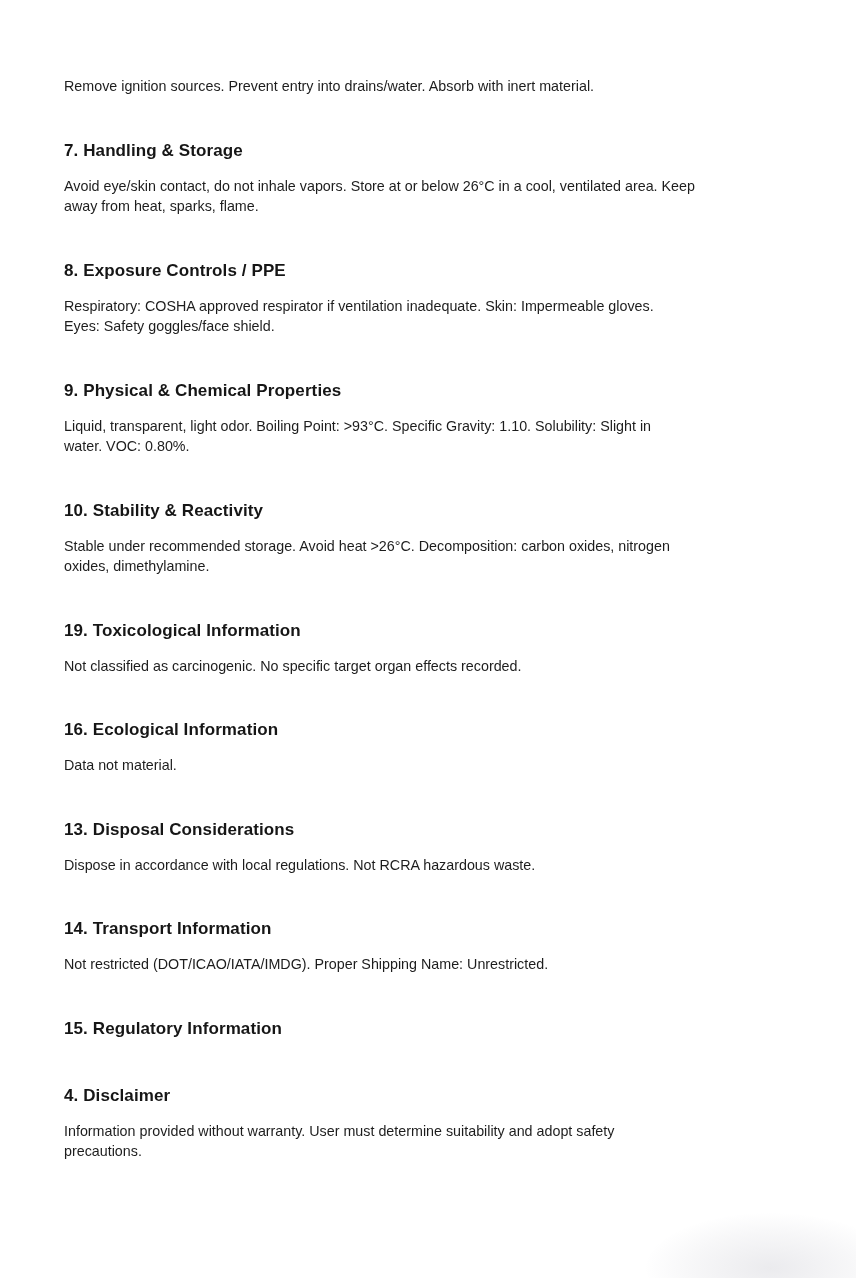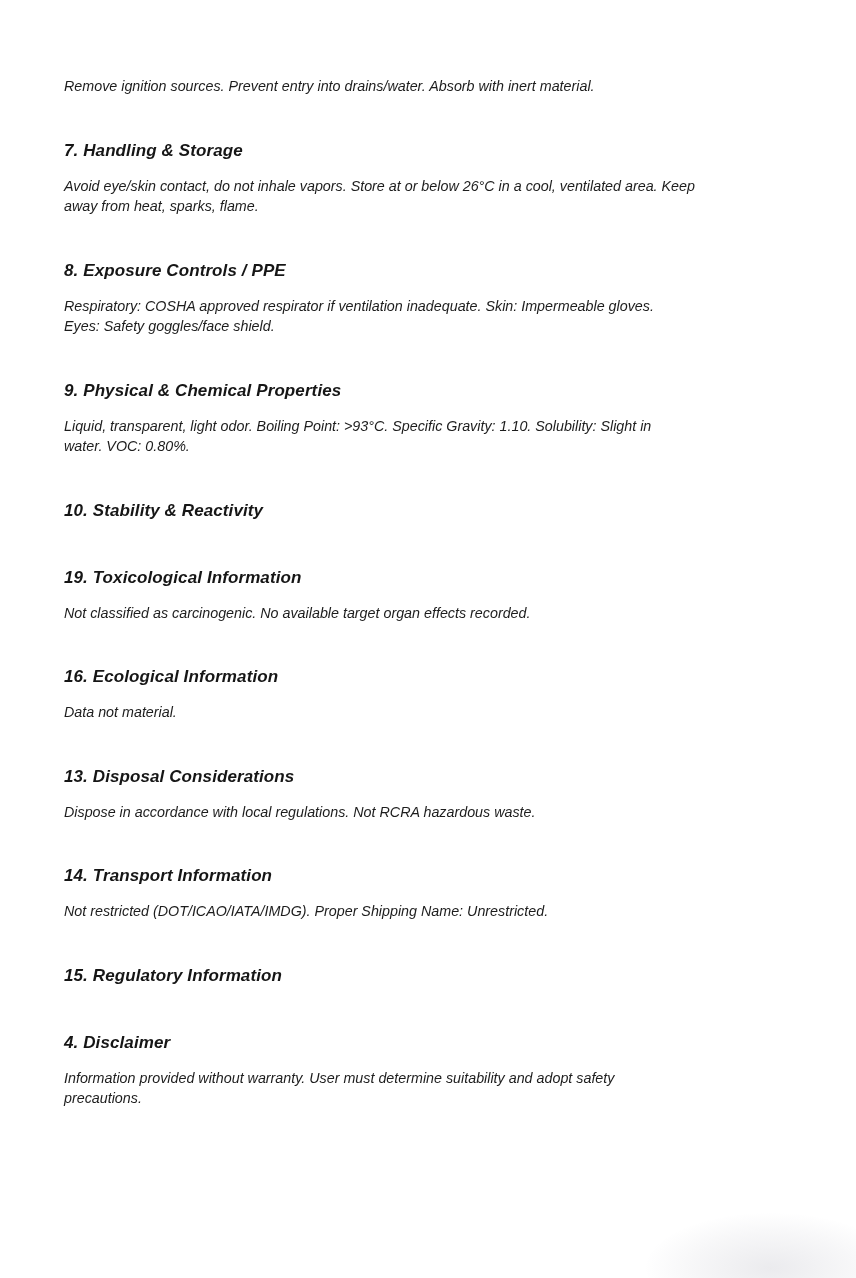--- a/index.html
+++ b/index.html
@@ -11,21 +11,20 @@
   .page {
     position: relative;
     width: 856px;
     height: 1278px;
     margin: 0;
     background: #ffffff;
     padding: 76px 64px 0 64px;
     overflow: hidden;
     font-family: "Liberation Sans", "DejaVu Sans", sans-serif;
     color: #1d1d1d;
-    font-style: italic;
   }
   .intro {
     margin: 0;
     font-size: 14.3px;
     line-height: 20.5px;
     color: #1d1d1d;
   }
   .doc-section { margin: 0; padding: 0; }
   .sec-title {
     margin: 41px 0 0 0;
@@ -74,25 +73,26 @@
     <p class="sec-body">Respiratory: COSHA approved respirator if ventilation inadequate. Skin: Impermeable gloves.<br>Eyes: Safety goggles/face shield.</p>
   </section>
 
   <section class="doc-section">
     <h2 class="sec-title">9. Physical &amp; Chemical Properties</h2>
     <p class="sec-body">Liquid, transparent, light odor. Boiling Point: &gt;93°C. Specific Gravity: 1.10. Solubility: Slight in<br>water. VOC: 0.80%.</p>
   </section>
 
   <section class="doc-section">
     <h2 class="sec-title">10. Stability &amp; Reactivity</h2>
+    <p class="sec-body">Stable under recommended storage. Avoid heat &gt;26°C. Decomposition: carbon oxides, nitrogen<br>oxides, dimethylamine.</p>
   </section>
 
   <section class="doc-section">
     <h2 class="sec-title">19. Toxicological Information</h2>
-    <p class="sec-body">Not classified as carcinogenic. No available target organ effects recorded.</p>
+    <p class="sec-body">Not classified as carcinogenic. No specific target organ effects recorded.</p>
   </section>
 
   <section class="doc-section">
     <h2 class="sec-title">16. Ecological Information</h2>
     <p class="sec-body">Data not material.</p>
   </section>
 
   <section class="doc-section">
     <h2 class="sec-title">13. Disposal Considerations</h2>
     <p class="sec-body">Dispose in accordance with local regulations. Not RCRA hazardous waste.</p>

